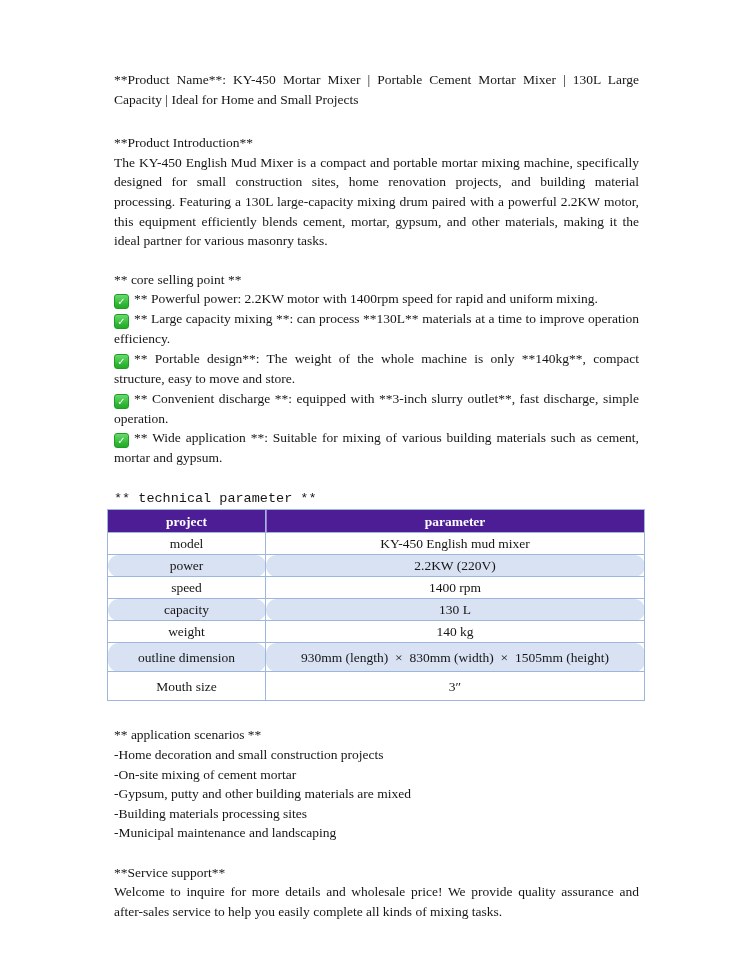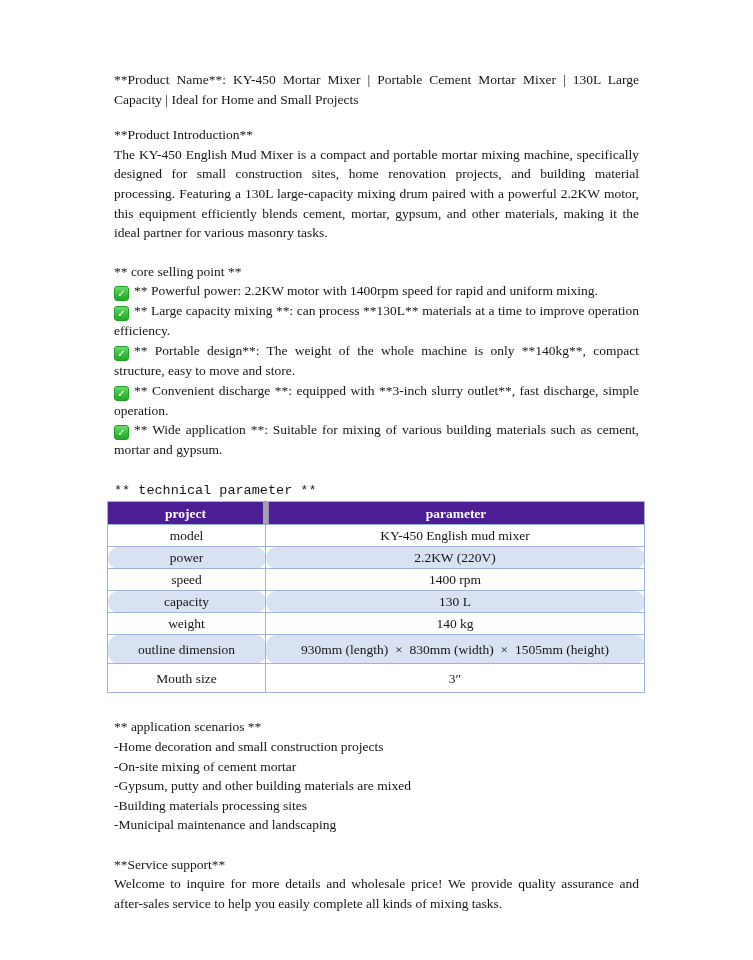--- a/index.html
+++ b/index.html
@@ -4,21 +4,21 @@
 <style>
   html,body{margin:0;padding:0;background:#ffffff;}
   .page{
     position:relative;width:753px;height:960px;background:#ffffff;
     font-family:"Liberation Serif","DejaVu Serif",serif;
     font-size:13.5px;line-height:19.6px;color:#161616;overflow:hidden;
   }
   .content{padding:70px 114px 0 114px;}
   p{margin:0;}
   .jtext{text-align:justify;}
-  .heading{margin-top:16px;}
+  .heading{margin-top:24px;}
   .h-sell{margin-top:19px;}
   .h-tech{margin-top:21px;font-family:Liberation Mono, monospace;}
   .h-app{margin-top:24px;}
   .h-svc{margin-top:20px;}
   .check-icon{
     display:inline-block;width:13px;height:13px;border-radius:3px;
     background:linear-gradient(180deg,#6ada6e 0%,#2eb832 70%,#28a82c 100%);
     border:1px solid #1d9e23;color:#ffffff;
     font-family:"DejaVu Sans",sans-serif;font-size:10px;font-weight:bold;
     line-height:13px;text-align:center;vertical-align:-2px;margin-right:5px;
@@ -28,21 +28,21 @@
     border-collapse:collapse;width:538px;margin:1px 0 0 -7px;
     font-size:13.5px;table-layout:fixed;
   }
   table.params td,table.params th{
     border:1px solid #9DB6DE;text-align:center;vertical-align:middle;
     padding:0 6px;height:21px;overflow:hidden;white-space:nowrap;
   }
   table.params th{
     background:#4c1d95;color:#ffffff;font-weight:bold;height:22px;
   }
-  table.params th + th{border-left:5px solid #a3a3a3;box-shadow:inset 1px 0 0 rgba(255,255,255,0.45);}
+  table.params th + th{border-left:1px solid #a3a3a3;box-shadow:inset 1px 0 0 rgba(255,255,255,0.45);}
   tr.alt td{background:#D9E2F3;border-radius:11px;}
   tr.tall td{height:28px;}
   .col-project{width:158px;}
 </style>
 </head>
 <body>
 
 <div class="page">
   <div class="content">
 

